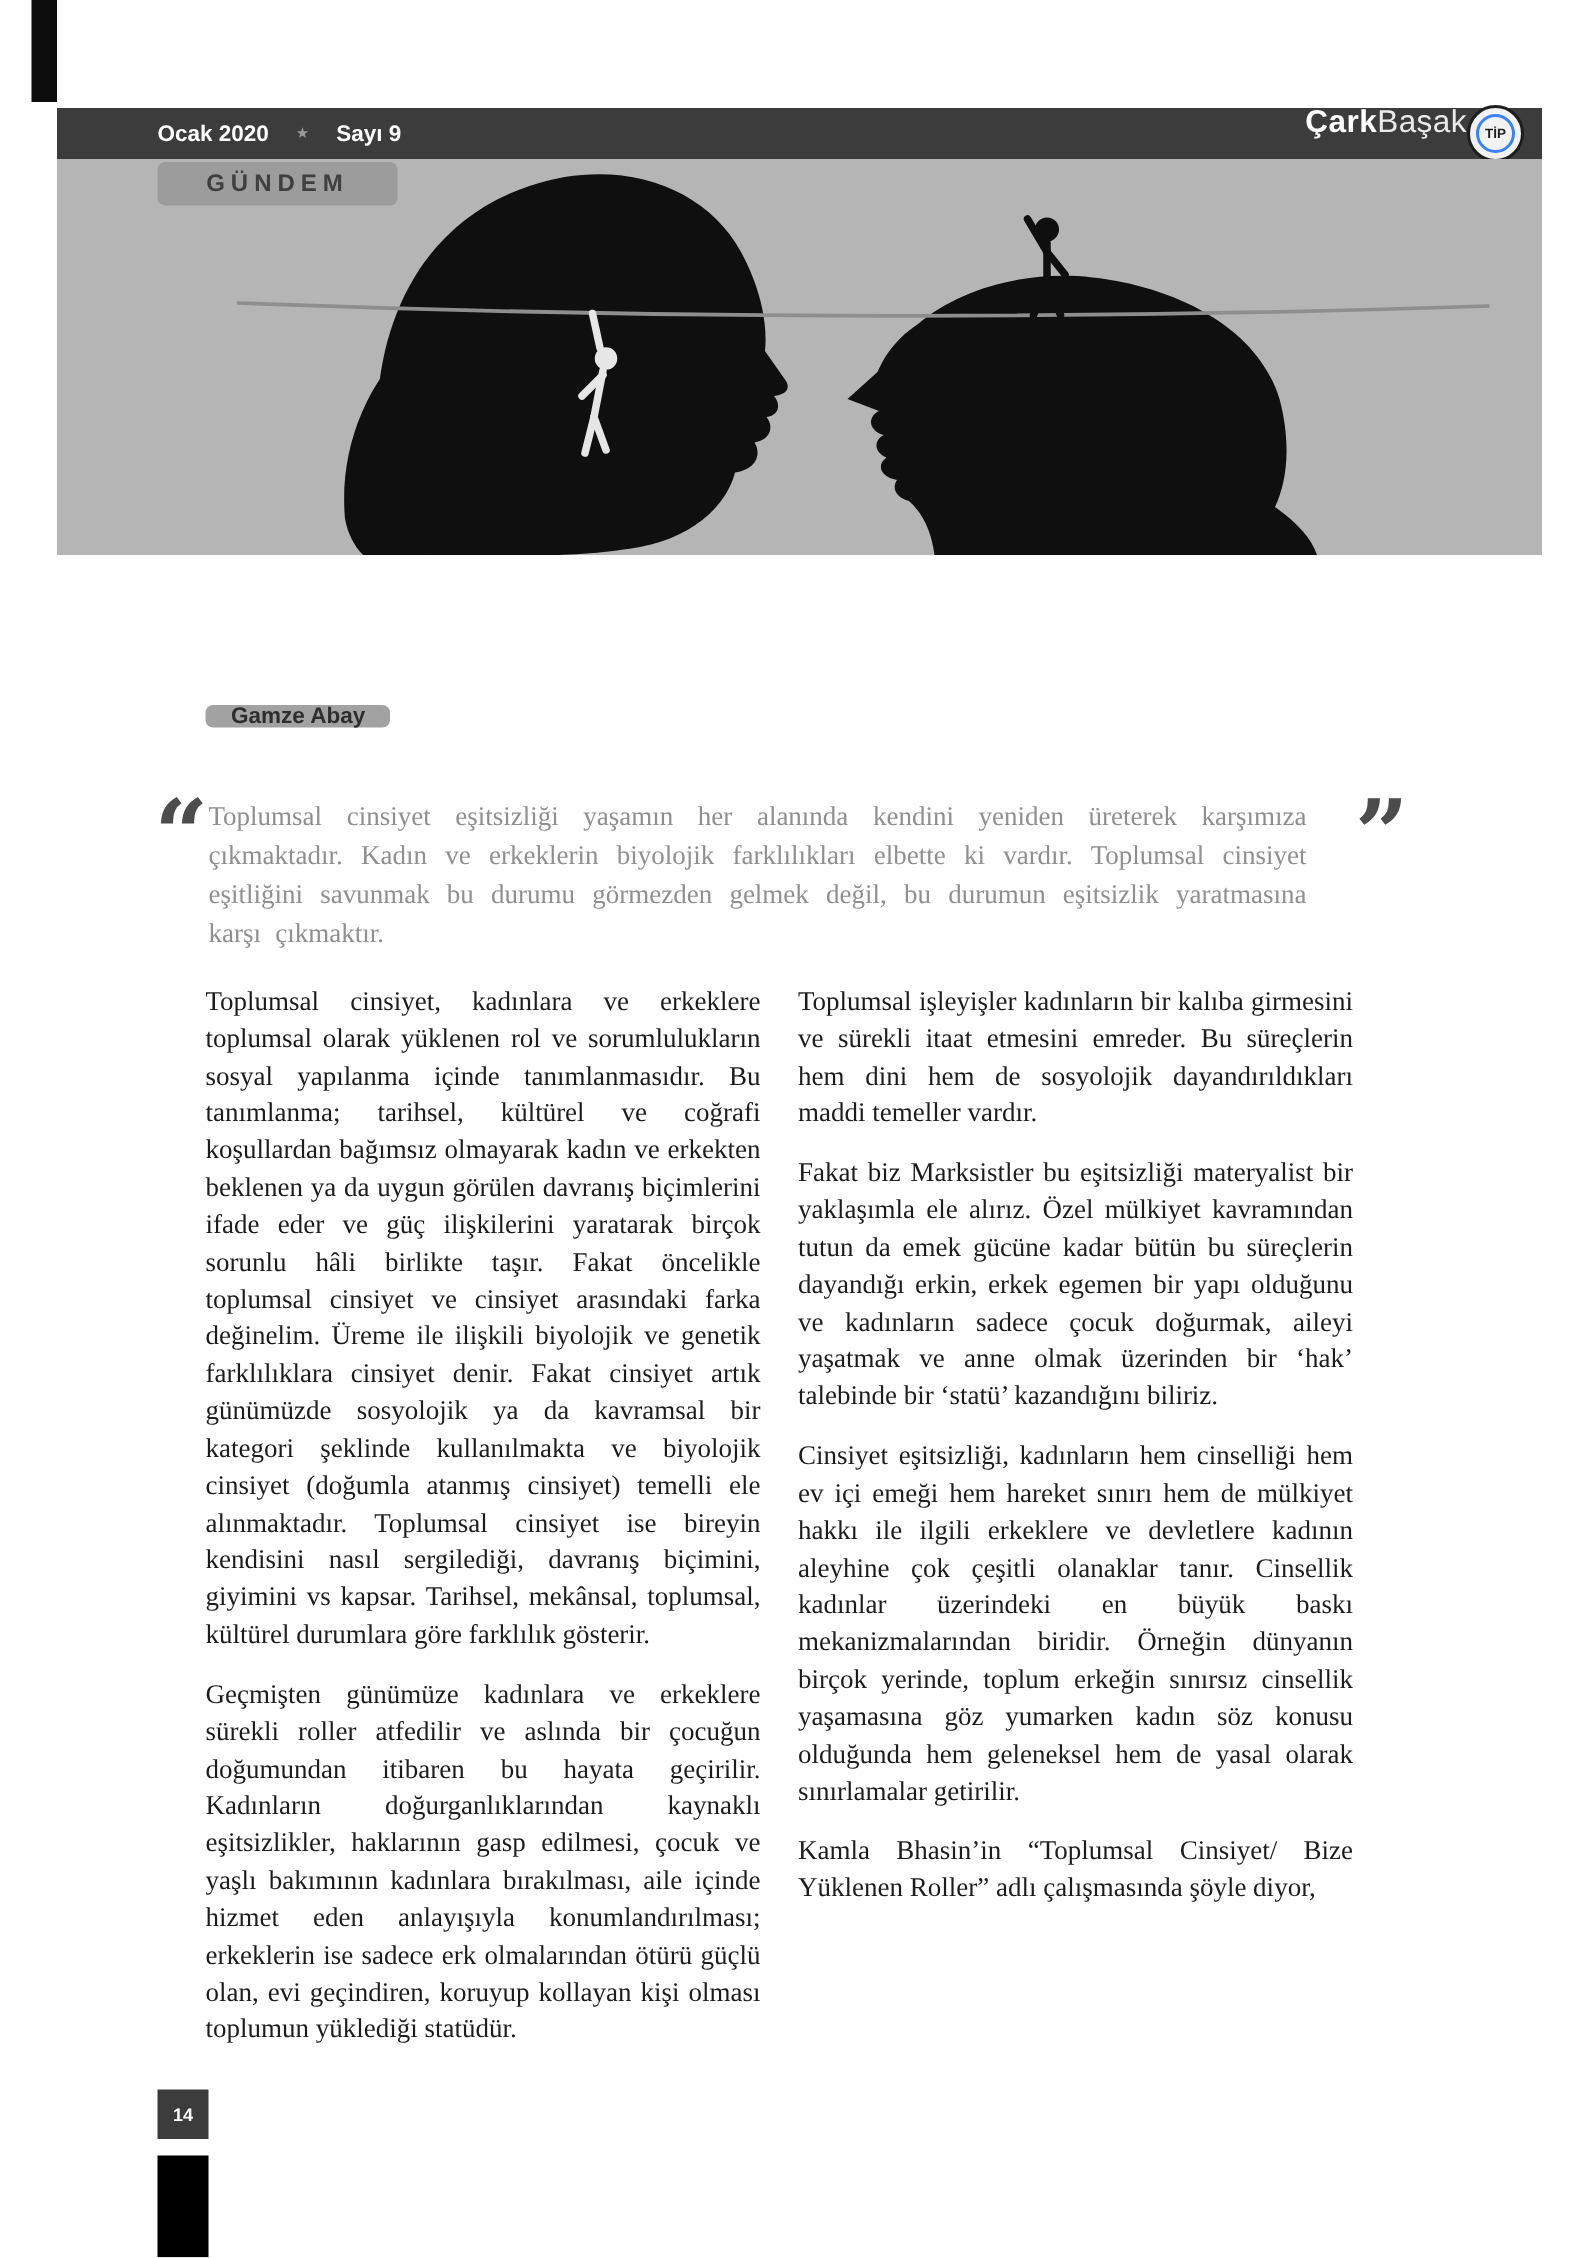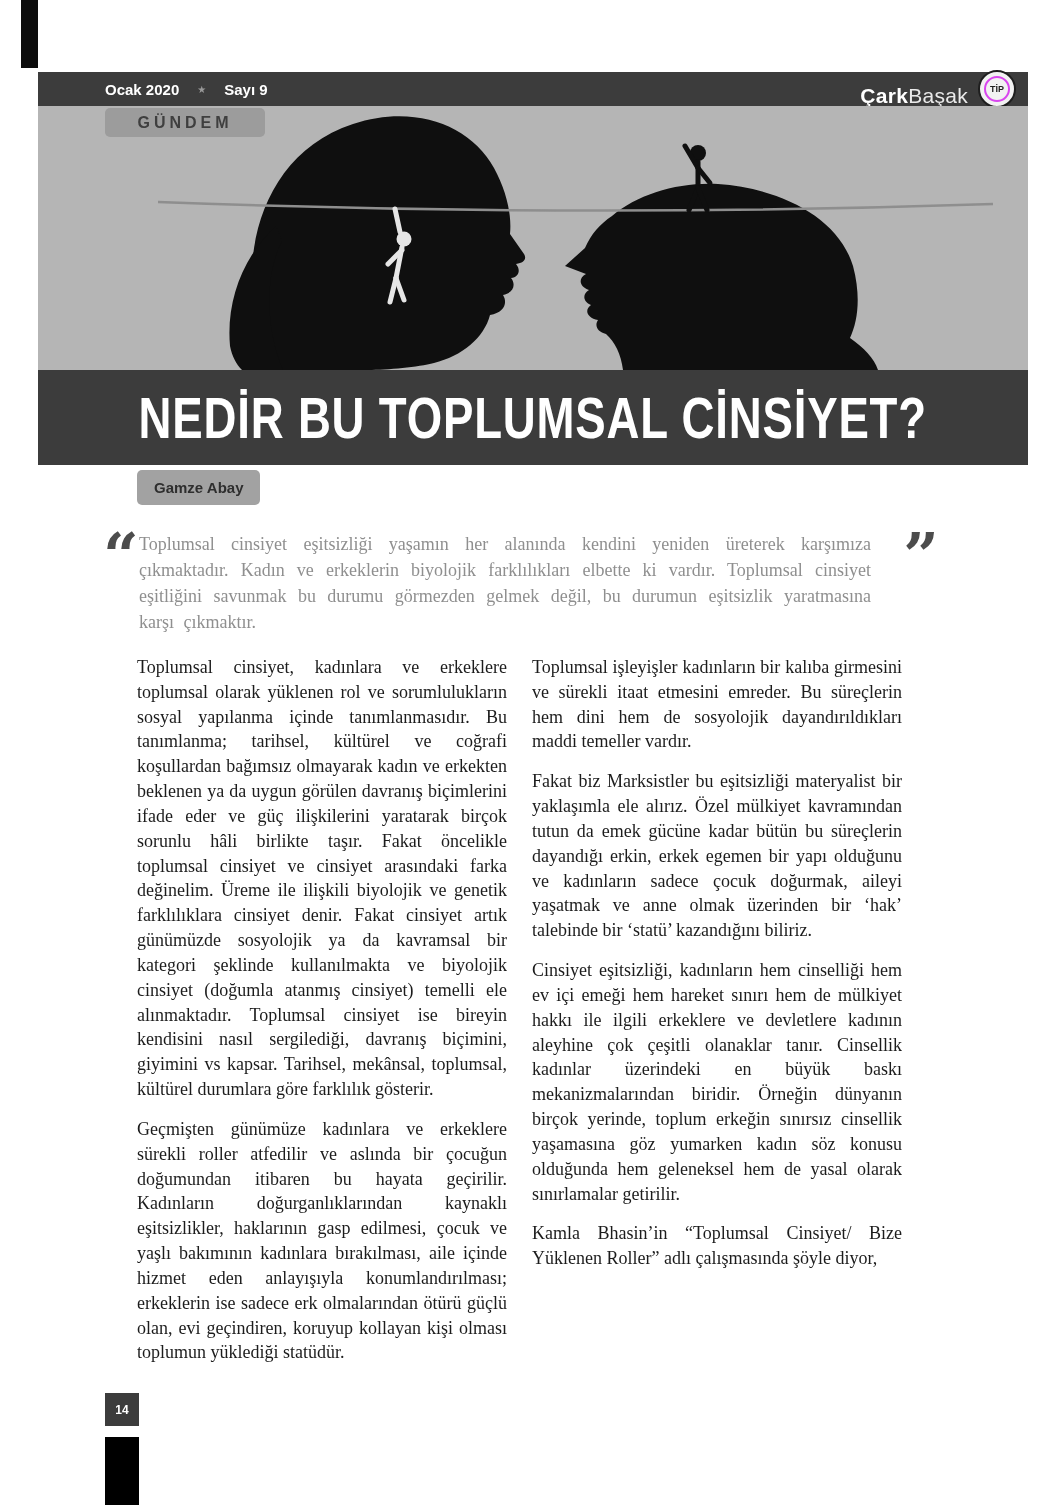--- a/index.html
+++ b/index.html
@@ -7,42 +7,42 @@
   body { width:1062px; height:1505px; position:relative; font-family:"Liberation Serif", serif; }
   .page { position:relative; width:1062px; height:1505px; background:#ffffff; overflow:hidden; }
 
   .corner-bar-top { position:absolute; left:21px; top:0; width:17px; height:68px; background:#0c0c0c; }
 
   .header-bar { position:absolute; left:38px; top:72px; width:990px; height:34px; background:#3c3c3c;
     display:flex; align-items:center; justify-content:space-between; padding:0 12px 0 67px;
     font-family:"Liberation Sans", sans-serif; }
   .header-left { display:flex; align-items:center; gap:18px; color:#ffffff; font-weight:bold; font-size:15px; }
   .star { color:#9a9a9a; font-size:10px; font-weight:normal; }
-  .header-right { display:flex; align-items:flex-end; gap:10px; }
+  .header-right { display:flex; align-items:flex-start; }
   .brand { font-size:21px; color:#ffffff; letter-spacing:0.3px; }
   .brand-bold { font-weight:bold; }
   .brand-light { font-weight:normal; color:#eaeaea; }
   .logo { width:38px; height:38px; border-radius:50%; background:#f2f2f2; border:2px solid #1e1e1e;
     display:flex; align-items:center; justify-content:center; flex:0 0 auto; }
-  .logo-inner { width:26px; height:26px; border-radius:50%; border:2px solid #d946ef; color:#1e1e1e;
+  .logo-inner { width:26px; height:26px; border-radius:50%; border:2px solid #3b82f6; color:#1e1e1e;
     font-size:9px; font-weight:bold; display:flex; align-items:center; justify-content:center; }
 
   .section-tag { position:absolute; left:105px; top:108px; width:160px; height:29px; background:#9c9c9c;
     border-radius:5px; z-index:5; display:flex; align-items:center; justify-content:center;
     font-family:"Liberation Sans", sans-serif; font-weight:bold; font-size:16px; letter-spacing:4px; color:#3f3f3f; }
 
   .hero { position:absolute; left:38px; top:106px; width:990px; height:264px; background:#b5b5b5; overflow:hidden; }
   .hero svg { display:block; width:100%; height:100%; }
 
   .title-bar { position:absolute; left:38px; top:370px; width:990px; height:95px; background:#3c3c3c;
     display:flex; align-items:center; justify-content:center; }
   .title-text { font-family:"Liberation Sans", sans-serif; font-weight:bold; color:#ffffff;
     font-size:57px; white-space:nowrap; transform:scaleX(0.8); letter-spacing:1px; }
 
-  .author-tag { position:absolute; left:137px; top:470px; height:35px; padding:0 17px; background:#a2a2a2;
+  .author-tag { position:absolute; left:137px; top:470px; height:15px; padding:0 17px; background:#a2a2a2;
     border-radius:5px; display:inline-flex; align-items:center;
     font-family:"Liberation Sans", sans-serif; font-weight:bold; font-size:15px; color:#2e2e2e; }
 
   .pullquote { position:absolute; left:105px; top:531px; width:832px; }
   .q-open, .q-close { position:absolute; font-family:"DejaVu Serif", serif; font-size:62px; line-height:1;
     color:#4c4c4c; font-weight:bold; }
   .q-open { left:-2px; top:-6px; }
   .q-close { right:-2px; top:-6px; }
   .q-text { margin:0 66px 0 34px; font-size:18px; line-height:1.45; color:#8f8f8f;
     text-align:justify; word-spacing:5px; }
@@ -131,23 +131,20 @@
         <circle cx="660" cy="47" r="8" fill="#0f0f0f" stroke="none"></circle>
         <line x1="660" y1="56" x2="660" y2="82"></line>
         <line x1="660" y1="62" x2="647" y2="40"></line>
         <line x1="660" y1="62" x2="672" y2="77"></line>
         <line x1="660" y1="82" x2="651" y2="104"></line>
         <line x1="660" y1="82" x2="669" y2="104"></line>
       </g>
     </svg>
   </div>
 
-  <div class="title-bar">
-    <span class="title-text">NEDİR BU TOPLUMSAL CİNSİYET?</span>
-  </div>
 
   <div class="author-tag">Gamze Abay</div>
 
   <div class="pullquote">
     <span class="q-open">“</span>
     <p class="q-text">Toplumsal cinsiyet eşitsizliği yaşamın her alanında kendini yeniden üreterek karşımıza çıkmaktadır. Kadın ve erkeklerin biyolojik farklılıkları elbette ki vardır. Toplumsal cinsiyet eşitliğini savunmak bu durumu görmezden gelmek değil, bu durumun eşitsizlik yaratmasına karşı çıkmaktır.</p>
     <span class="q-close">”</span>
   </div>
 
   <div class="columns">

